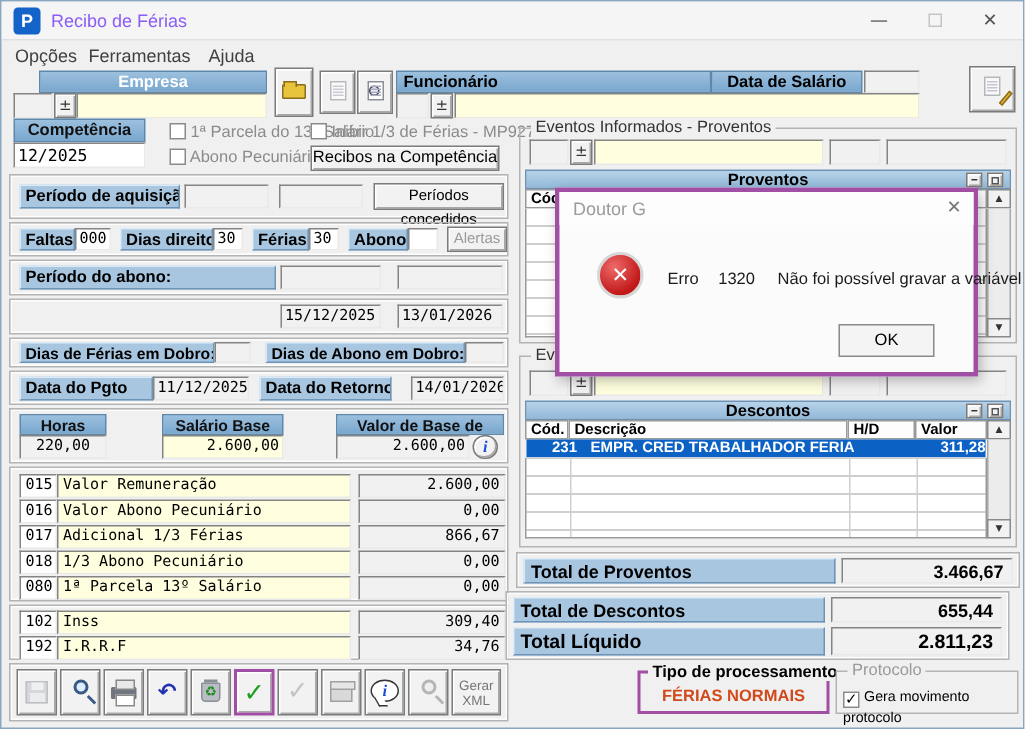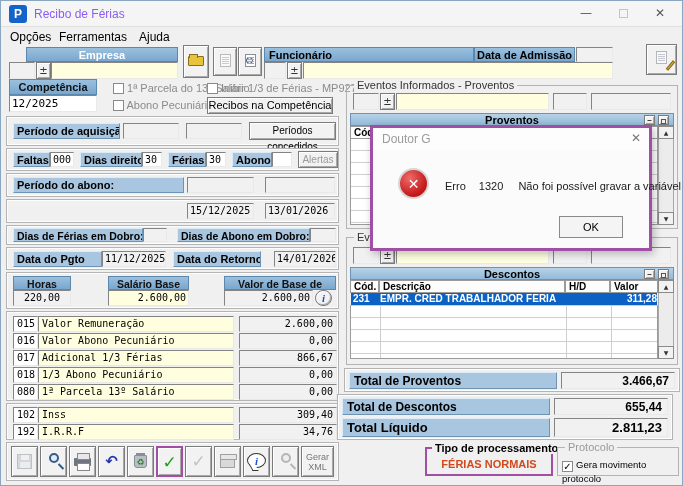--- a/index.html
+++ b/index.html
@@ -8,21 +8,21 @@
        font-family:"Liberation Sans",sans-serif;font-size:11px;color:#000;overflow:hidden;}
   .abs{position:absolute;}
   .ico{font-family:"DejaVu Sans",sans-serif;}
   .mono{font-family:"DejaVu Sans Mono","Liberation Mono",monospace;}
   
   .titlebar{left:0;top:0;width:100%;height:26px;background:#f5f5f5;border-bottom:1px solid #e0e0e0;}
   .appicon{left:8px;top:4px;width:18px;height:18px;background:#1463c8;color:#fff;border-radius:3px;
            font-weight:bold;font-size:12px;text-align:center;line-height:18px;}
   .apptitle{left:33px;top:6px;font-size:12px;color:#8b5cf6;}
   .winbtn{top:4px;width:28px;height:18px;text-align:center;line-height:17px;color:#555;font-size:12px;}
-  .menuitem{top:29px;font-size:12px;color:#000000;}
+  .menuitem{top:29px;font-size:12px;color:#404040;}
   
   .hdrblue{background:linear-gradient(#9cc0de,#79a7cf);border:1px solid #5d88ad;font-weight:bold;
            text-align:center;line-height:14px;font-size:11px;}
   .chip{background:#a9c6e0;border:1px solid;border-color:#dcebf6 #6d94b5 #6d94b5 #dcebf6;
         font-weight:bold;font-size:11px;padding:1px 2px 0 3px;line-height:13px;overflow:hidden;white-space:nowrap;}
   .sunken{border:1px solid;border-color:#848484 #e9e9e9 #e9e9e9 #848484;background:#fff;
           font-size:11px;line-height:14px;padding:0 2px;overflow:hidden;white-space:nowrap;}
   .gray{background:#f1f1f1;} .yellow{background:#ffffe0;}
   .btn3d{background:#f2f2f2;border:1px solid #7b7b7b;box-shadow:inset 1px 1px 0 #fff,inset -1px -1px 0 #a9a9a9;
          text-align:center;cursor:default;}
@@ -123,21 +123,21 @@
   <div class="abs btn3d" style="left:212px;top:46px;width:24px;height:29px;">
       <div class="docico" style="opacity:.55;"></div>
     </div>
   <div class="abs btn3d" style="left:237px;top:46px;width:24px;height:29px;">
       <div class="docico">
         <span class="docmag"></span>
       </div>
     </div>
 
   <div class="abs hdrblue" style="left:263px;top:46px;width:210px;height:15px;text-align:left;padding-left:4px;">Funcionário</div>
-  <div class="abs hdrblue" style="left:473px;top:46px;width:101px;height:15px;">Data de Admissão</div>
+  <div class="abs hdrblue" style="left:473px;top:46px;width:101px;height:15px;">Data de Salário</div>
   <div class="abs sunken gray" style="left:575px;top:46px;width:37px;height:15px;"></div>
   <div class="abs sunken gray" style="left:263px;top:61px;width:22px;height:17px;"></div>
   <div class="abs btn3d drop ico" style="left:286px;top:61px;height:17px;">±</div>
   <div class="abs sunken yellow" style="left:302px;top:61px;width:310px;height:17px;"></div>
   <div class="abs btn3d" style="left:645px;top:43px;width:31px;height:31px;">
       <div class="docico" style="opacity:.6;"></div>
       <div class="pencil"></div>
     </div>
 
   <div class="abs hdrblue" style="left:8px;top:78px;width:88px;height:16px;color:#111;">Competência</div>
@@ -314,21 +314,21 @@
     <div class="abs btn3d" style="right:18px;top:1px;width:11px;height:10px;font-size:8px;line-height:8px;">–</div>
     <div class="abs btn3d" style="right:4px;top:1px;width:11px;height:10px;"><span style="display:inline-block;width:5px;height:5px;border:1px solid #555;vertical-align:2px;"></span></div>
   </div>
   <div class="abs" style="left:349px;top:279px;width:324px;height:13px;">
     <div class="abs colhdr" style="left:0;width:29px;height:13px;">Cód.</div>
     <div class="abs colhdr" style="left:29px;width:186px;height:13px;">Descrição</div>
     <div class="abs colhdr" style="left:215px;width:45px;height:13px;">H/D</div>
     <div class="abs colhdr" style="left:260px;width:48px;height:13px;">Valor</div>
     <div class="abs scrollbtn ico" style="left:308px;width:16px;height:13px;">▲</div>
   </div>
-  <div class="abs selrow" style="left:350px;top:292px;width:306px;height:12px;">
+  <div class="abs selrow" style="left:350px;top:292px;width:306px;height:12px;padding-left:15px;">
     <div style="width:29px;padding-left:2px;">231</div>
     <div style="width:186px;overflow:hidden;white-space:nowrap;">EMPR. CRED TRABALHADOR FERIA</div>
     <div style="width:45px;"></div>
     <div style="width:46px;text-align:right;">311,28</div>
   </div>
   <div class="abs rows" style="left:349px;top:304px;width:308px;height:54px;border-top:1px solid #cfcfcf;">
     <div class="vline" style="left:29px;"></div>
     <div class="vline" style="left:215px;"></div>
     <div class="vline" style="left:260px;"></div>
   </div>

